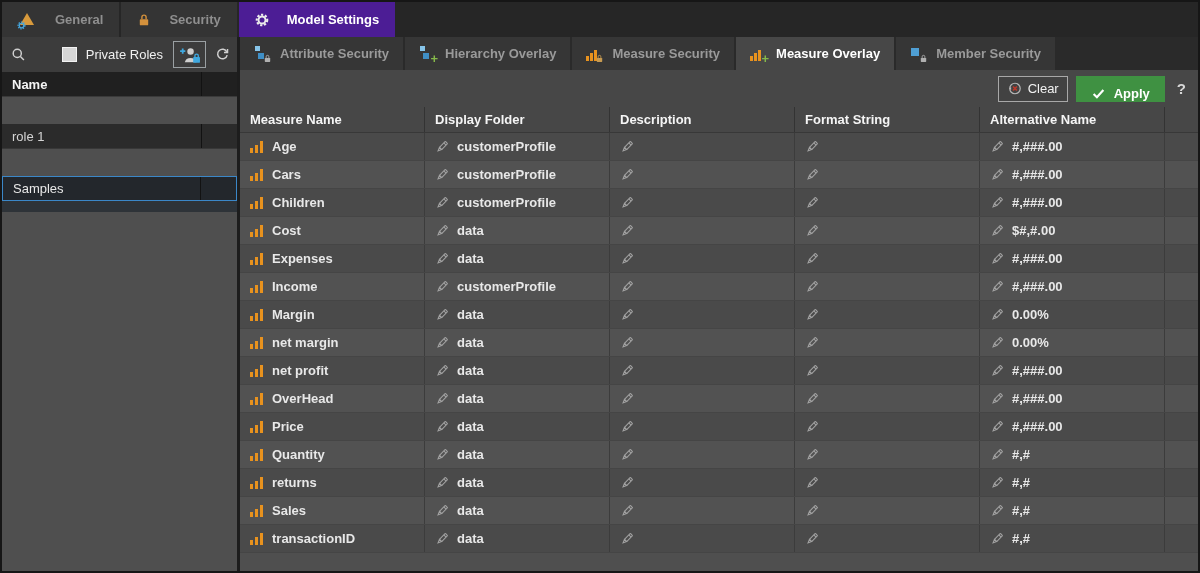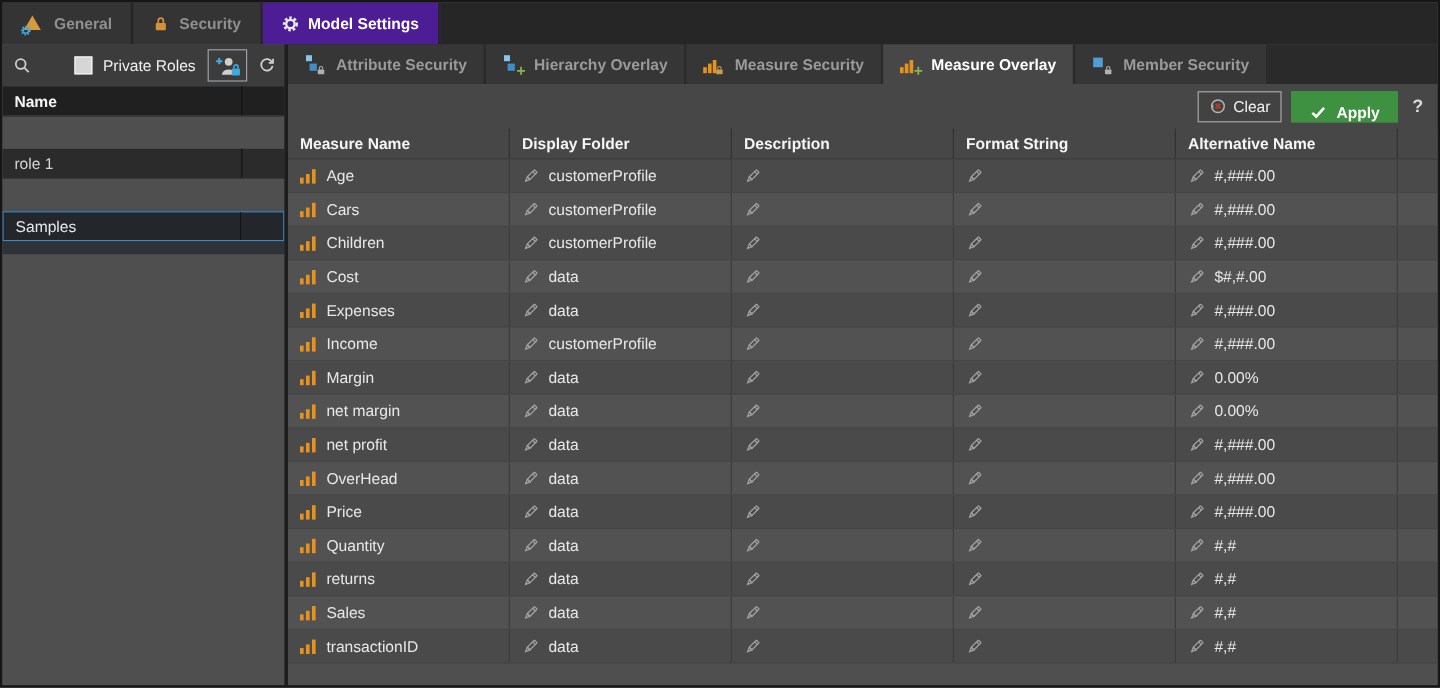--- a/index.html
+++ b/index.html
@@ -4,21 +4,21 @@
 <style>
   * { margin:0; padding:0; box-sizing:border-box; }
   html,body { width:1200px; height:573px; }
   body { font-family:"Liberation Sans", sans-serif; background:#303030; }
 
   .window { width:1200px; height:573px; border:2px solid #161616; background:#4f4f4f;
             display:flex; flex-direction:column; overflow:hidden; }
 
   
   .top-tabbar { height:35px; flex:0 0 35px; background:#262626; display:flex; align-items:stretch; }
-  .top-tab { display:flex; align-items:center; gap:8px; padding:0 16px; background:#343434;
+  .top-tab { display:flex; align-items:center; gap:18px; padding:0 16px; background:#343434;
              color:#8f8f8f; font-weight:bold; font-size:13px; border-right:2px solid #262626; cursor:default; }
   .top-tab.active { background:#4c1d95; color:#ffffff; }
 
   
   .content { flex:1; display:flex; min-height:0; }
   .vdivider { width:3px; flex:0 0 3px; background:#1d1d1d; }
 
   
   .sidebar { width:235px; flex:0 0 235px; background:#4f4f4f; display:flex; flex-direction:column; }
   .sidebar-toolbar { height:35px; flex:0 0 35px; background:#3c3c3c; display:flex; align-items:center; padding:0 7px; }
@@ -55,21 +55,21 @@
   .help { color:#d8d8d8; font-weight:bold; font-size:15px; margin-left:4px; }
 
   
   .table { flex:1; display:flex; flex-direction:column; background:#4f4f4f; min-height:0; }
   .thead { height:26px; flex:0 0 26px; background:#474747; display:flex; font-weight:bold;
            color:#f5f5f5; font-size:13px; border-bottom:1px solid #383838; }
   .th { display:flex; align-items:center; padding-left:10px; border-right:1px solid #333333; }
   .cw { width:185px; flex:0 0 185px; }
   .cl { flex:1; border-right:none !important; }
   .tbody { display:flex; flex-direction:column; }
-  .tr { height:28px; flex:0 0 28px; display:flex; font-size:13px; color:#e8e8e8; border-bottom:1px solid #454545; }
+  .tr { height:28px; flex:0 0 28px; display:flex; font-size:13px; color:#e8e8e8; border-bottom:1px solid #454545;font-weight:bold; }
   .tbody .tr:nth-child(odd)  { background:#4a4a4a; }
   .tbody .tr:nth-child(even) { background:#525252; }
   .td { display:flex; align-items:center; padding-left:10px; border-right:1px solid #3c3c3c; overflow:hidden; white-space:nowrap; }
   .table-fill { flex:1; background:#4f4f4f; }
 
   
   .bars { display:inline-flex; align-items:flex-end; gap:2px; height:12px; margin-right:9px; flex:0 0 auto; }
   .bars i { display:block; width:3px; background:#e8921e; }
   .bars i:nth-child(1){ height:5px; } .bars i:nth-child(2){ height:8px; } .bars i:nth-child(3){ height:12px; }
 

